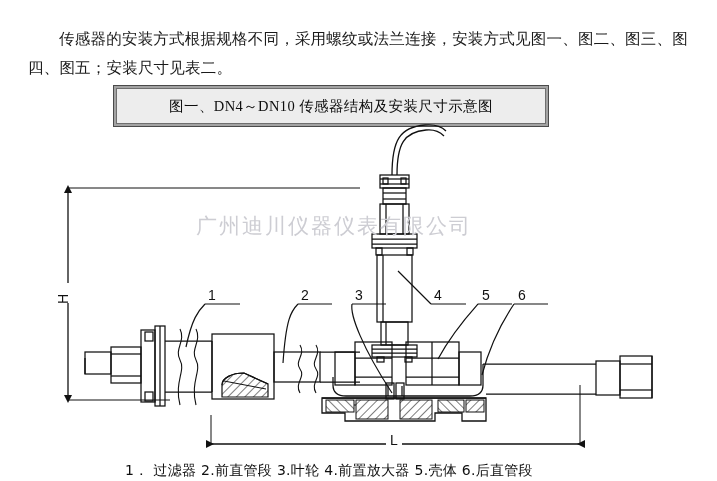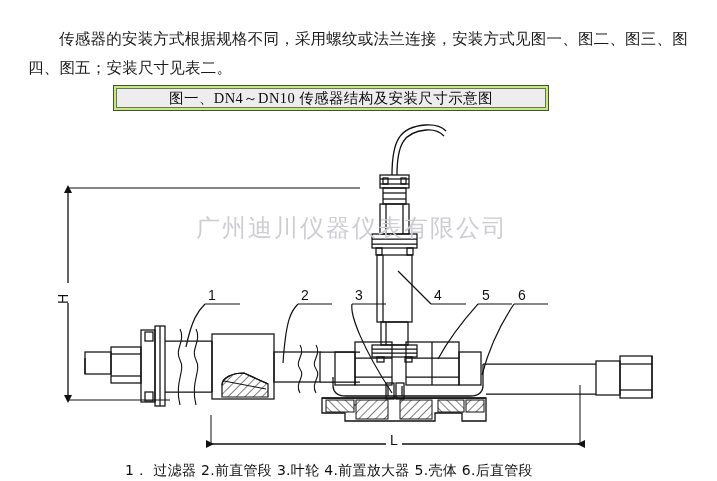--- a/index.html
+++ b/index.html
@@ -30,24 +30,24 @@
     color: #1a1a1a;
     letter-spacing: 0.2px;
   }
 
   
   #figure-title-box {
     position: absolute;
     left: 113px;
     top: 85px;
     width: 436px;
-    height: 26px;
+    height: 42px;
     box-sizing: border-box;
     border: 1px solid #4a4a4a;
-    background: #bef264;
+    background: #a3a3a3;
     display: flex;
     align-items: center;
     justify-content: center;
   }
   #figure-title-box .inner {
     border: 1px solid #6f6f6f;
     width: calc(100% - 6px);
     height: calc(100% - 6px);
     display: flex;
     align-items: center;
@@ -66,21 +66,21 @@
     width: 717px;
     height: 345px;
   }
   #drawing-canvas svg { display: block; }
 
   
   #watermark {
     position: absolute;
     left: 196px;
     top: 212px;
-    font-size: 24px;
+    font-size: 21px;
     letter-spacing: 2px;
     color: #cdcdd3;
     font-family: "DejaVu Sans", "Liberation Sans", sans-serif;
     white-space: nowrap;
     pointer-events: none;
   }
 
   
   #figure-caption {
     position: absolute;

